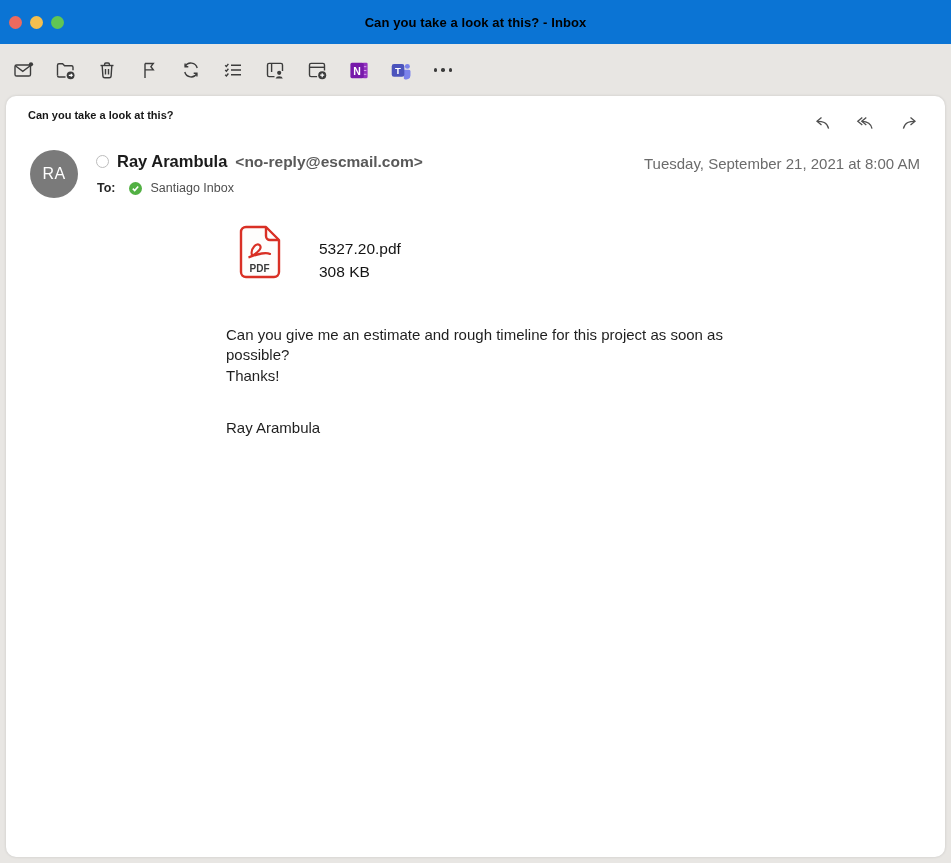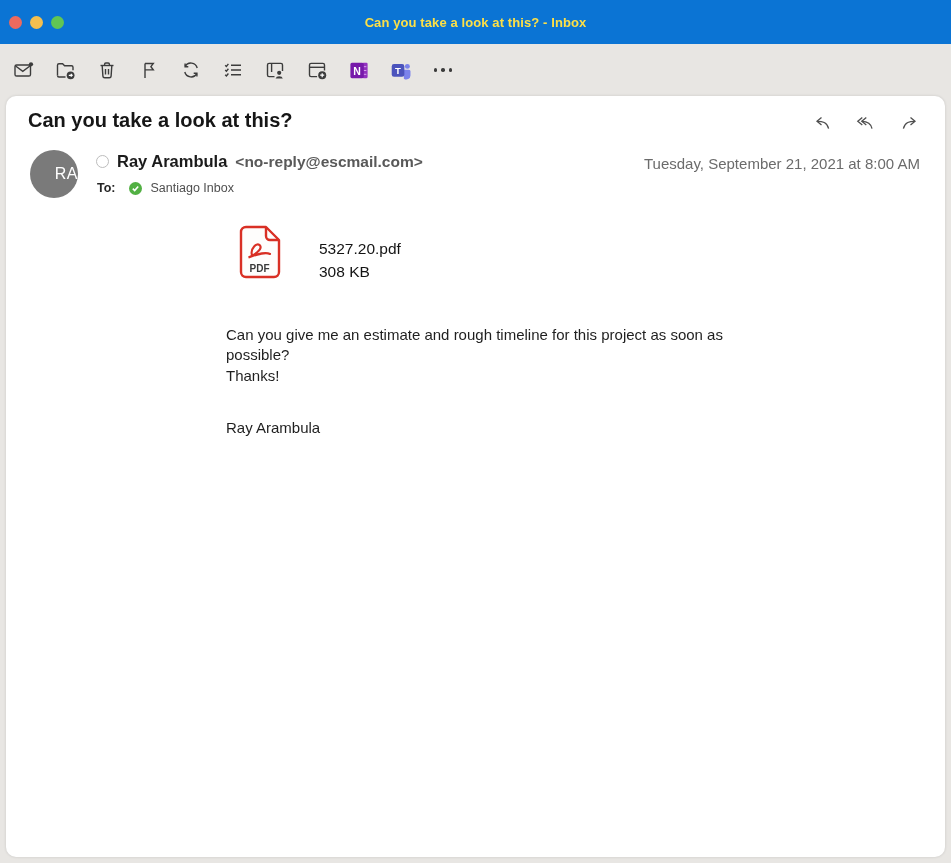--- a/index.html
+++ b/index.html
@@ -19,21 +19,21 @@
   .traffic-lights {
     position: absolute; left: 9px; top: 0; height: 44px;
     display: flex; align-items: center; gap: 8px;
   }
   .tl { width: 13px; height: 13px; border-radius: 50%; }
   .tl.red    { background: #ed6a5e; }
   .tl.yellow { background: #f4bf4f; }
   .tl.green  { background: #61c554; }
   .titlebar-title {
     width: 100%; text-align: center;
-    color: #fde047; font-size: 13px; font-weight: 600; letter-spacing: .1px;
+    color: #000000; font-size: 13px; font-weight: 600; letter-spacing: .1px;
   }
 
   
   .toolbar {
     position: absolute; left: 0; top: 44px; width: 951px; height: 52px;
     background: #e8e6e3;
     display: flex; align-items: center; gap: 20px;
     padding-left: 12px;
   }
   .tool-btn {
@@ -45,33 +45,33 @@
   .more-dots i { width: 3.5px; height: 3.5px; border-radius: 50%; background: #3c3c3c; display: block; }
 
   
   .card {
     position: absolute; left: 6px; top: 96px; width: 939px; height: 761px;
     background: #ffffff; border-radius: 10px;
     box-shadow: 0 0 3px rgba(0,0,0,.14);
   }
   .subject {
     position: absolute; left: 22px; top: 13px;
-    font-size: 20px; font-weight: 700; color: #161616;
+    font-size: 11px; font-weight: 700; color: #161616;
   }
   .reply-actions {
     position: absolute; right: 26px; top: 17px;
     display: flex; gap: 23px; align-items: center;
   }
   .reply-actions .act { width: 20px; height: 20px; }
 
   .avatar {
     position: absolute; left: 24px; top: 54px;
     width: 48px; height: 48px; border-radius: 50%;
     background: #7a7a7a; color: #ffffff;
-    display: flex; align-items: center; justify-content: flex-end;
+    display: flex; align-items: center; justify-content: center;
     font-size: 16px; letter-spacing: .5px;
   }
 
   .sender-row {
     position: absolute; left: 90px; top: 56px;
     display: flex; align-items: center; gap: 8px; white-space: nowrap;
   }
   .radio-circle {
     width: 13px; height: 13px; border-radius: 50%;
     border: 1.5px solid #bdbdbd; background: transparent; flex: none;

